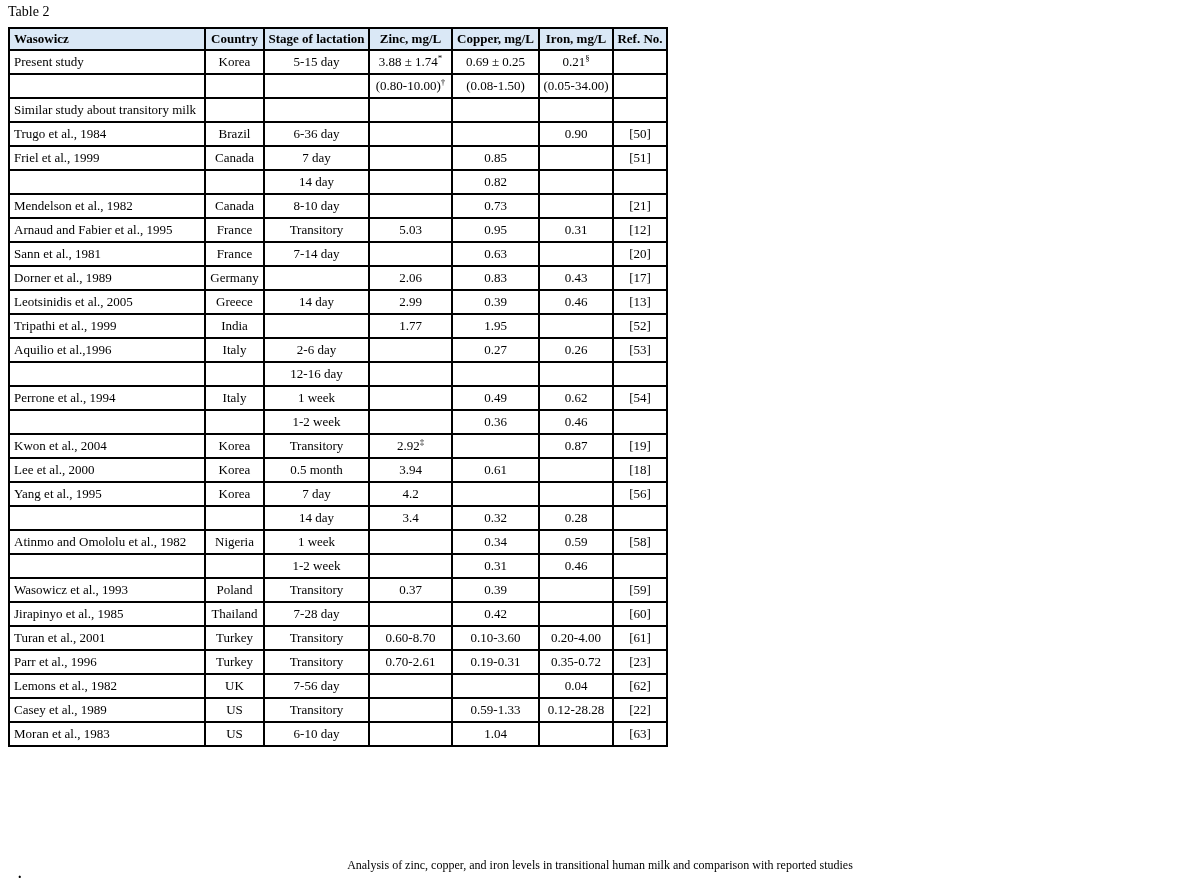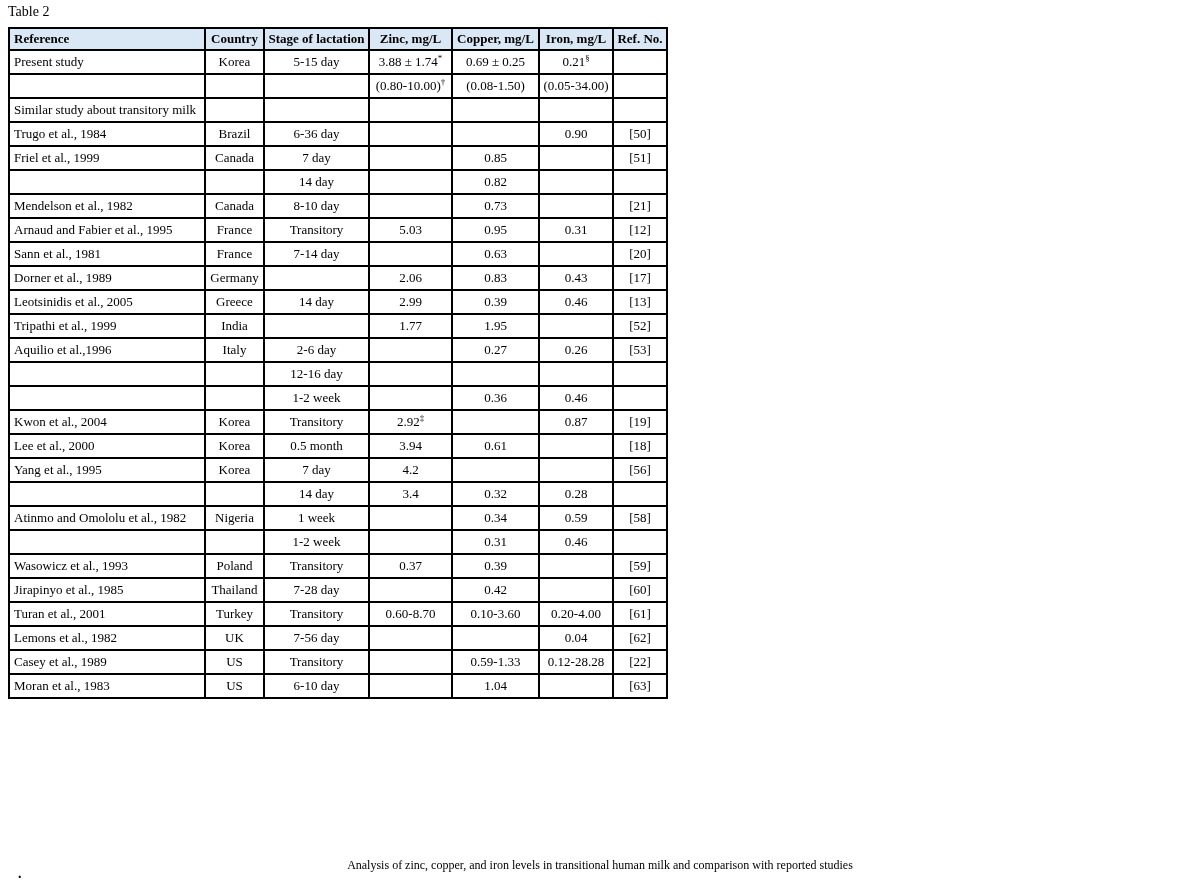--- a/index.html
+++ b/index.html
@@ -84,21 +84,21 @@
       <col style="width:196px">
       <col style="width:59px">
       <col style="width:105px">
       <col style="width:83px">
       <col style="width:87px">
       <col style="width:74px">
       <col style="width:54px">
     </colgroup>
     <thead>
       <tr>
-        <th class="col-ref">Reference</th>
+        <th class="col-ref">Wasowicz</th>
         <th>Country</th>
         <th>Stage of lactation</th>
         <th>Zinc, mg/L</th>
         <th>Copper, mg/L</th>
         <th>Iron, mg/L</th>
         <th>Ref. No.</th>
       </tr>
     </thead>
     <tbody>
         <tr>
@@ -221,20 +221,29 @@
         <tr>
           <td class="col-ref"></td>
           <td></td>
           <td>12-16 day</td>
           <td></td>
           <td></td>
           <td></td>
           <td></td>
         </tr>
         <tr>
+          <td class="col-ref">Perrone et al., 1994</td>
+          <td>Italy</td>
+          <td>1 week</td>
+          <td></td>
+          <td>0.49</td>
+          <td>0.62</td>
+          <td>[54]</td>
+        </tr>
+        <tr>
           <td class="col-ref"></td>
           <td></td>
           <td>1-2 week</td>
           <td></td>
           <td>0.36</td>
           <td>0.46</td>
           <td></td>
         </tr>
         <tr>
           <td class="col-ref">Kwon et al., 2004</td>
@@ -311,20 +320,29 @@
         <tr>
           <td class="col-ref">Turan et al., 2001</td>
           <td>Turkey</td>
           <td>Transitory</td>
           <td>0.60-8.70</td>
           <td>0.10-3.60</td>
           <td>0.20-4.00</td>
           <td>[61]</td>
         </tr>
         <tr>
+          <td class="col-ref">Parr et al., 1996</td>
+          <td>Turkey</td>
+          <td>Transitory</td>
+          <td>0.70-2.61</td>
+          <td>0.19-0.31</td>
+          <td>0.35-0.72</td>
+          <td>[23]</td>
+        </tr>
+        <tr>
           <td class="col-ref">Lemons et al., 1982</td>
           <td>UK</td>
           <td>7-56 day</td>
           <td></td>
           <td></td>
           <td>0.04</td>
           <td>[62]</td>
         </tr>
         <tr>
           <td class="col-ref">Casey et al., 1989</td>

